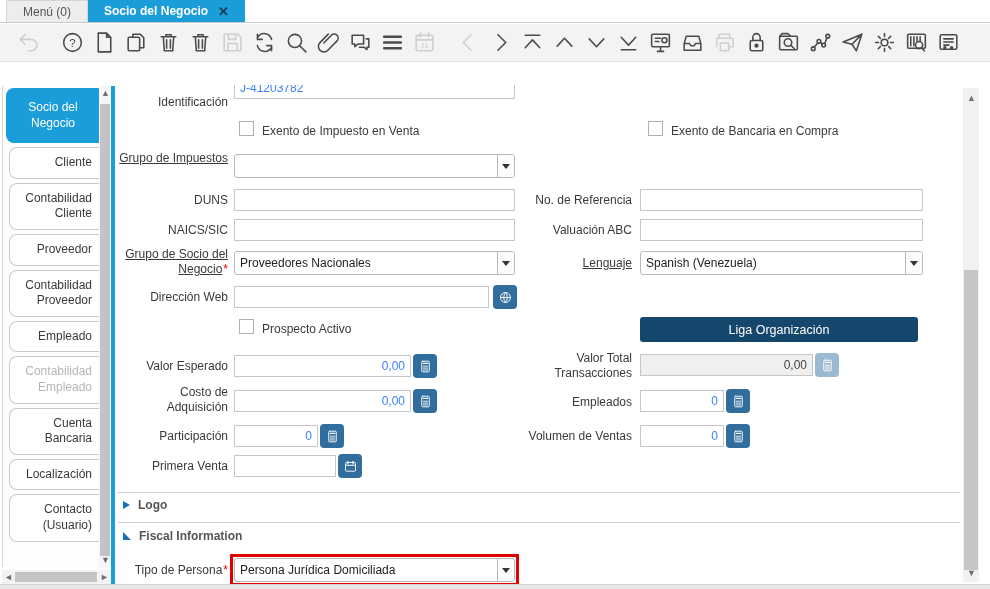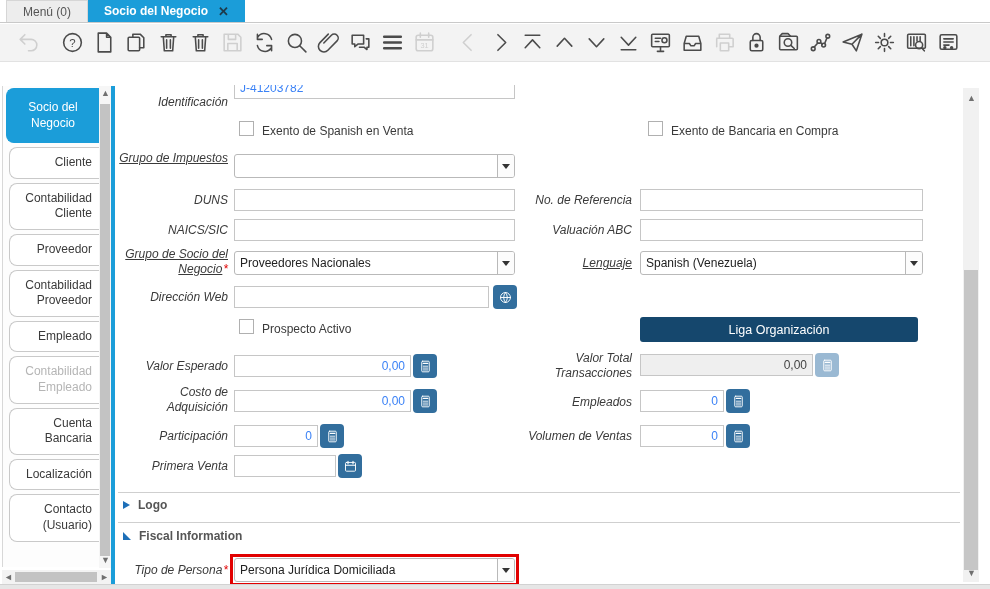--- a/index.html
+++ b/index.html
@@ -27,21 +27,21 @@
   .stab.disabled { color:#b5b5b5; cursor:default; }
   .sb-vscroll { position:absolute; left:99px; top:86px; width:12px; height:482px; background:#f6f6f6; }
   .sb-vthumb { position:absolute; left:1px; top:18px; width:10px; height:452px; background:#c3c3c3; }
   .sb-hscroll { position:absolute; left:2px; top:570px; width:109px; height:14px; background:#f3f3f3; }
   .sb-hthumb { position:absolute; left:13px; top:2px; width:82px; height:10px; background:#c3c3c3; }
   .scroll-arrow { position:absolute; font-size:9px; color:#707070; line-height:1; }
   
   .divider { position:absolute; left:111px; top:86px; width:4px; bottom:5px; background:#1b9dd9; }
   
   #main { position:absolute; left:115px; top:85px; width:848px; height:499px; background:#fff; overflow:hidden; }
-  .lbl { position:absolute; text-align:right; color:#3a3a3a; line-height:1.25;font-style:italic; }
+  .lbl { position:absolute; text-align:right; color:#3a3a3a; line-height:1.25; }
   .u { text-decoration:underline; }
   .req { color:#e10000; margin-left:1px; }
   .txt { position:absolute; height:22px; border:1px solid #c6c6c6; background:#fff; font-family:"Liberation Sans",sans-serif; font-size:12px; color:#3b82f6; padding:0 5px; }
   .txt.num { text-align:right; }
   .txt.dis { background:#efefef; color:#444; }
   .combo { position:absolute; height:24px; border:1px solid #b9b9b9; border-radius:3px; background:#fff; display:flex; overflow:hidden; }
   .combo input { flex:1; border:none; outline:none; font-family:"Liberation Sans",sans-serif; font-size:12px; color:#222; padding:0 5px; background:transparent; min-width:0; }
   .combo .cbtn { width:17px; border-left:1px solid #b9b9b9; background:#fcfcfc; display:flex; align-items:center; justify-content:center; cursor:pointer; }
   .combo .cbtn::after { content:""; width:0; height:0; border-left:4px solid transparent; border-right:4px solid transparent; border-top:5px solid #333; }
   .cb { position:absolute; width:15px; height:15px; border:1px solid #b0b0b0; background:#fff; cursor:pointer; }
@@ -336,21 +336,21 @@
   </div>
 
   <div class="divider"></div>
 
   <div id="main">
 
     <div class="lbl" style="left:3px;top:10px;width:110px;"><span>Identificación</span></div>
     <input class="txt" style="left: 119px; top: -8px; width: 281px;" value="J-41203782">
 
     <span class="cb" style="left:124px;top:36px;"></span>
-    <span class="cblbl" style="left:147px;top:39px;">Exento de Spanish en Venta</span>
+    <span class="cblbl" style="left:147px;top:39px;">Exento de Impuesto en Venta</span>
     <span class="cb" style="left:533px;top:36px;"></span>
     <span class="cblbl" style="left:556px;top:39px;">Exento de Bancaria en Compra</span>
 
     <div class="lbl" style="left:3px;top:66px;width:110px;"><span class="u">Grupo de Impuestos</span></div>
     <div class="combo" style="left:119px;top:69px;width:281px;">
       <input value="" style="">
       <span class="cbtn"></span>
     </div>
 
     <div class="lbl" style="left:3px;top:108px;width:110px;"><span>DUNS</span></div>

